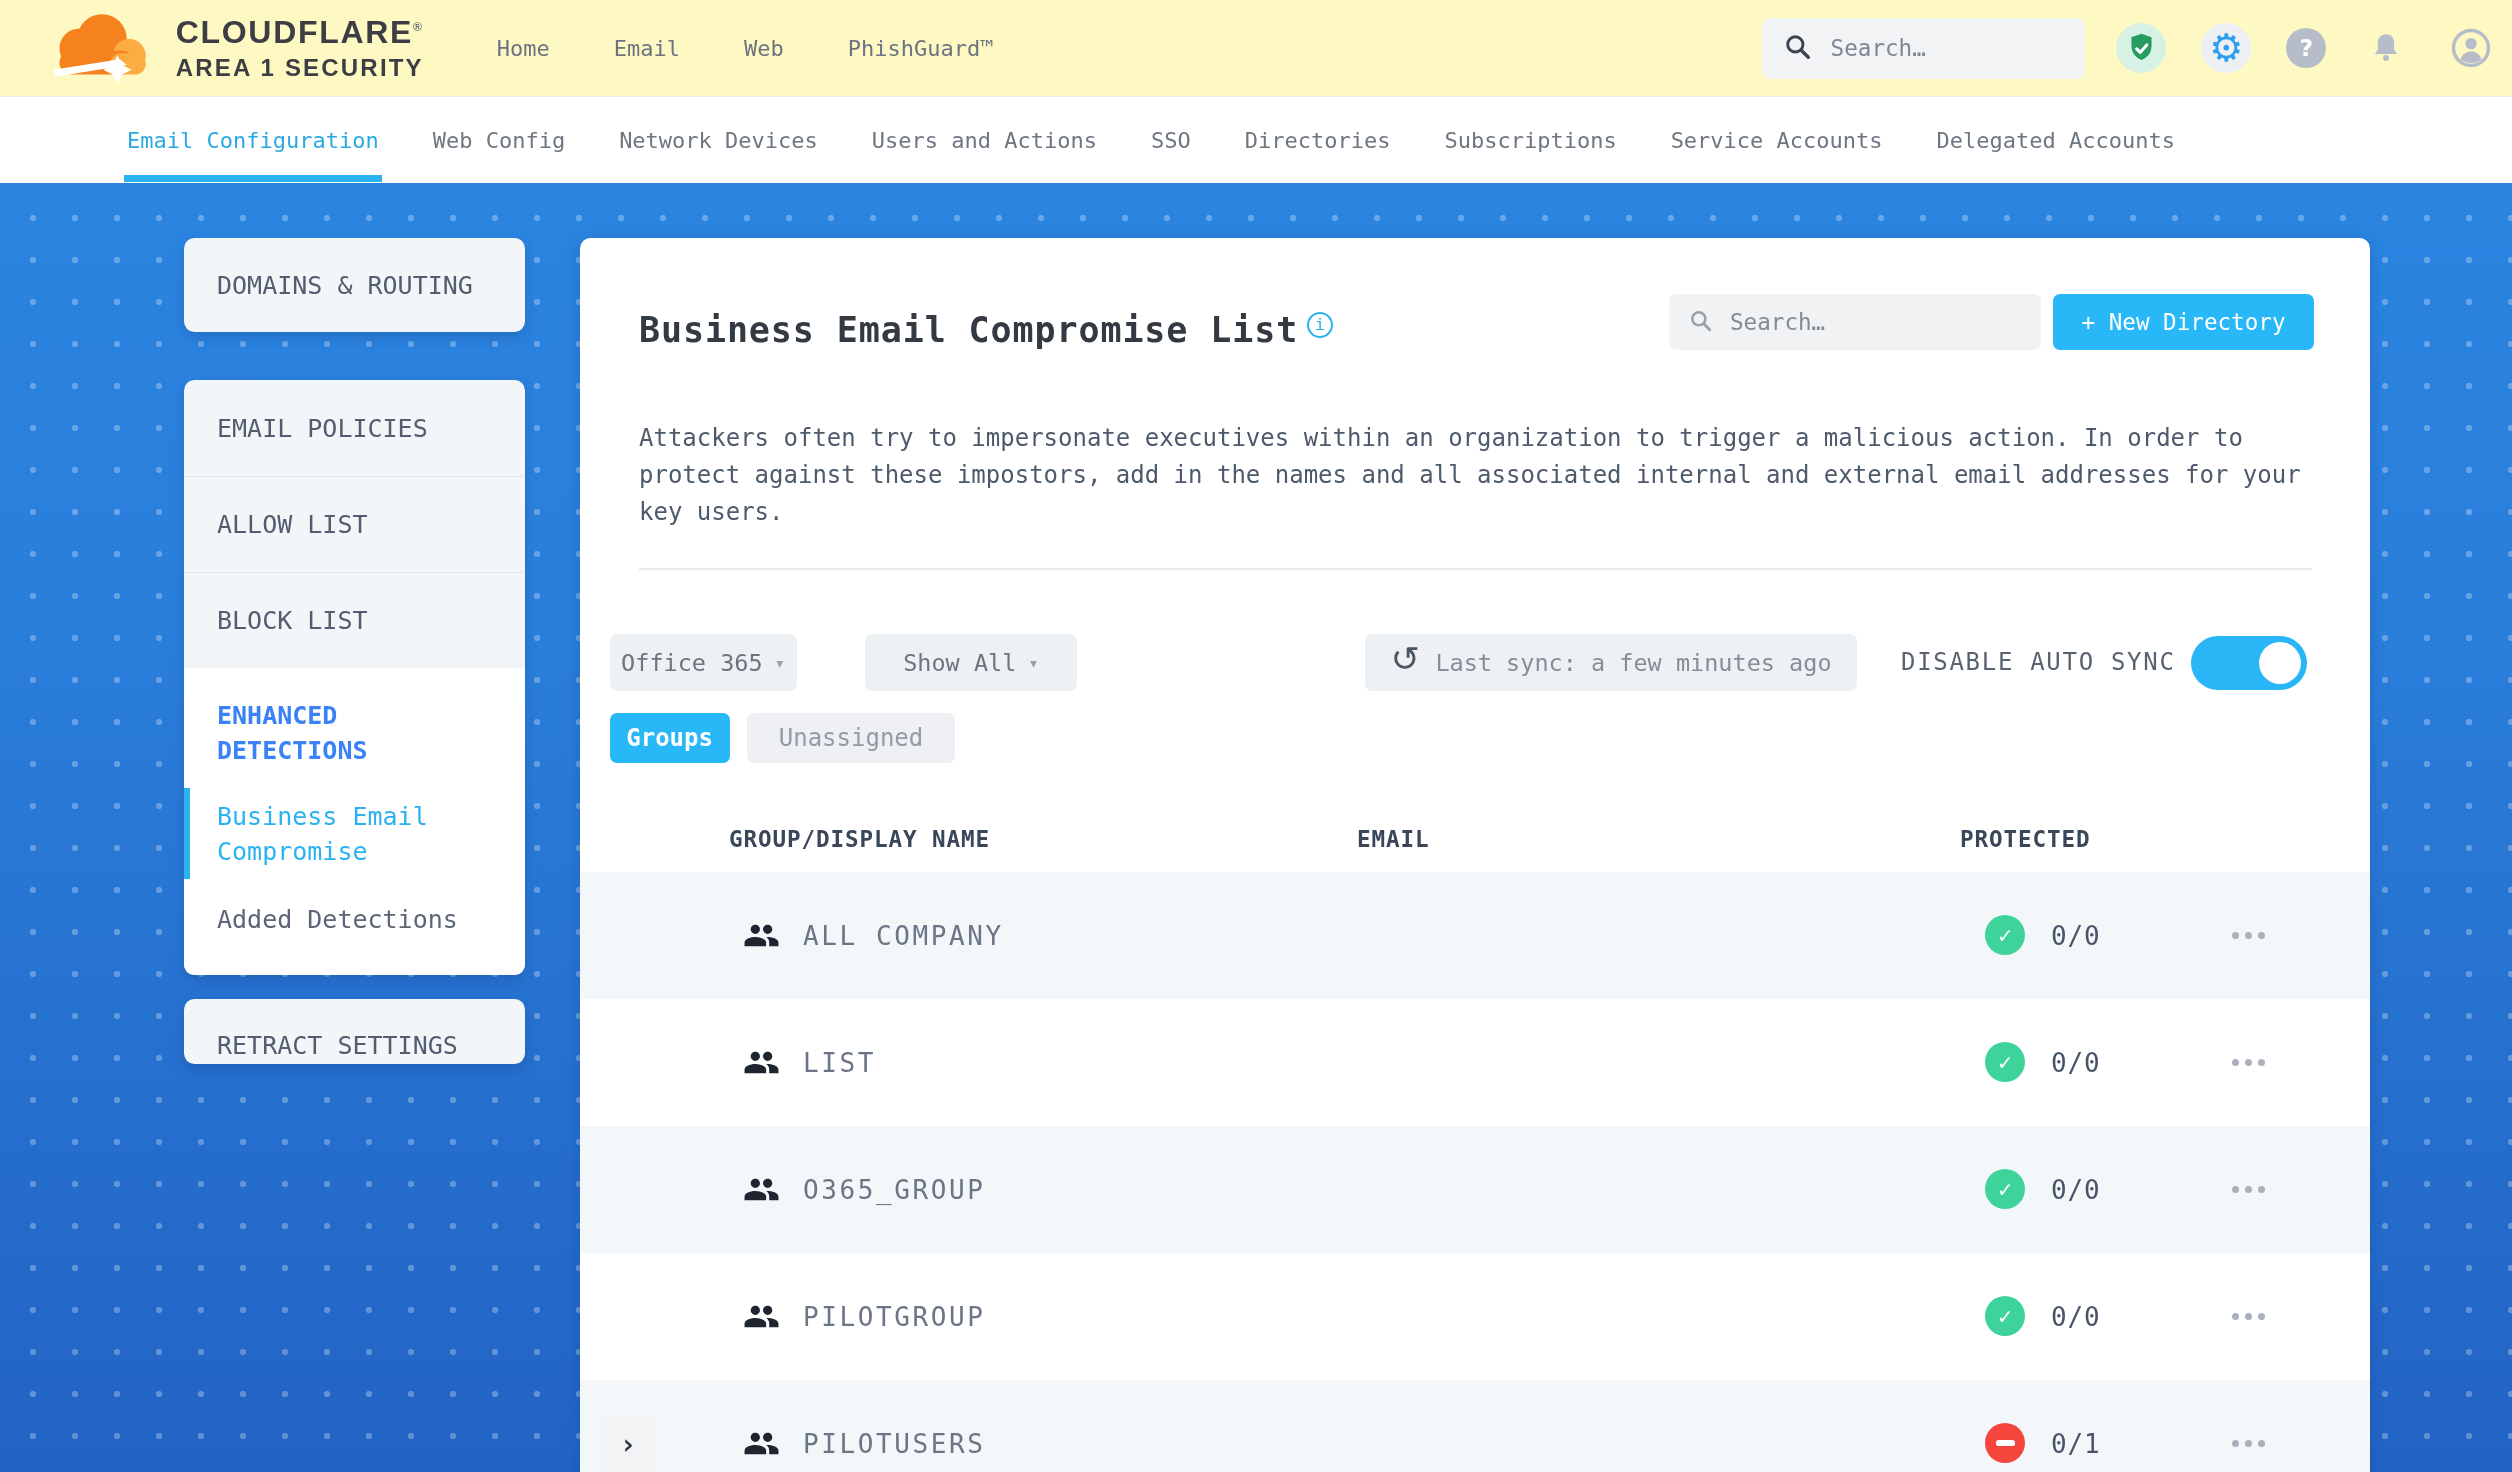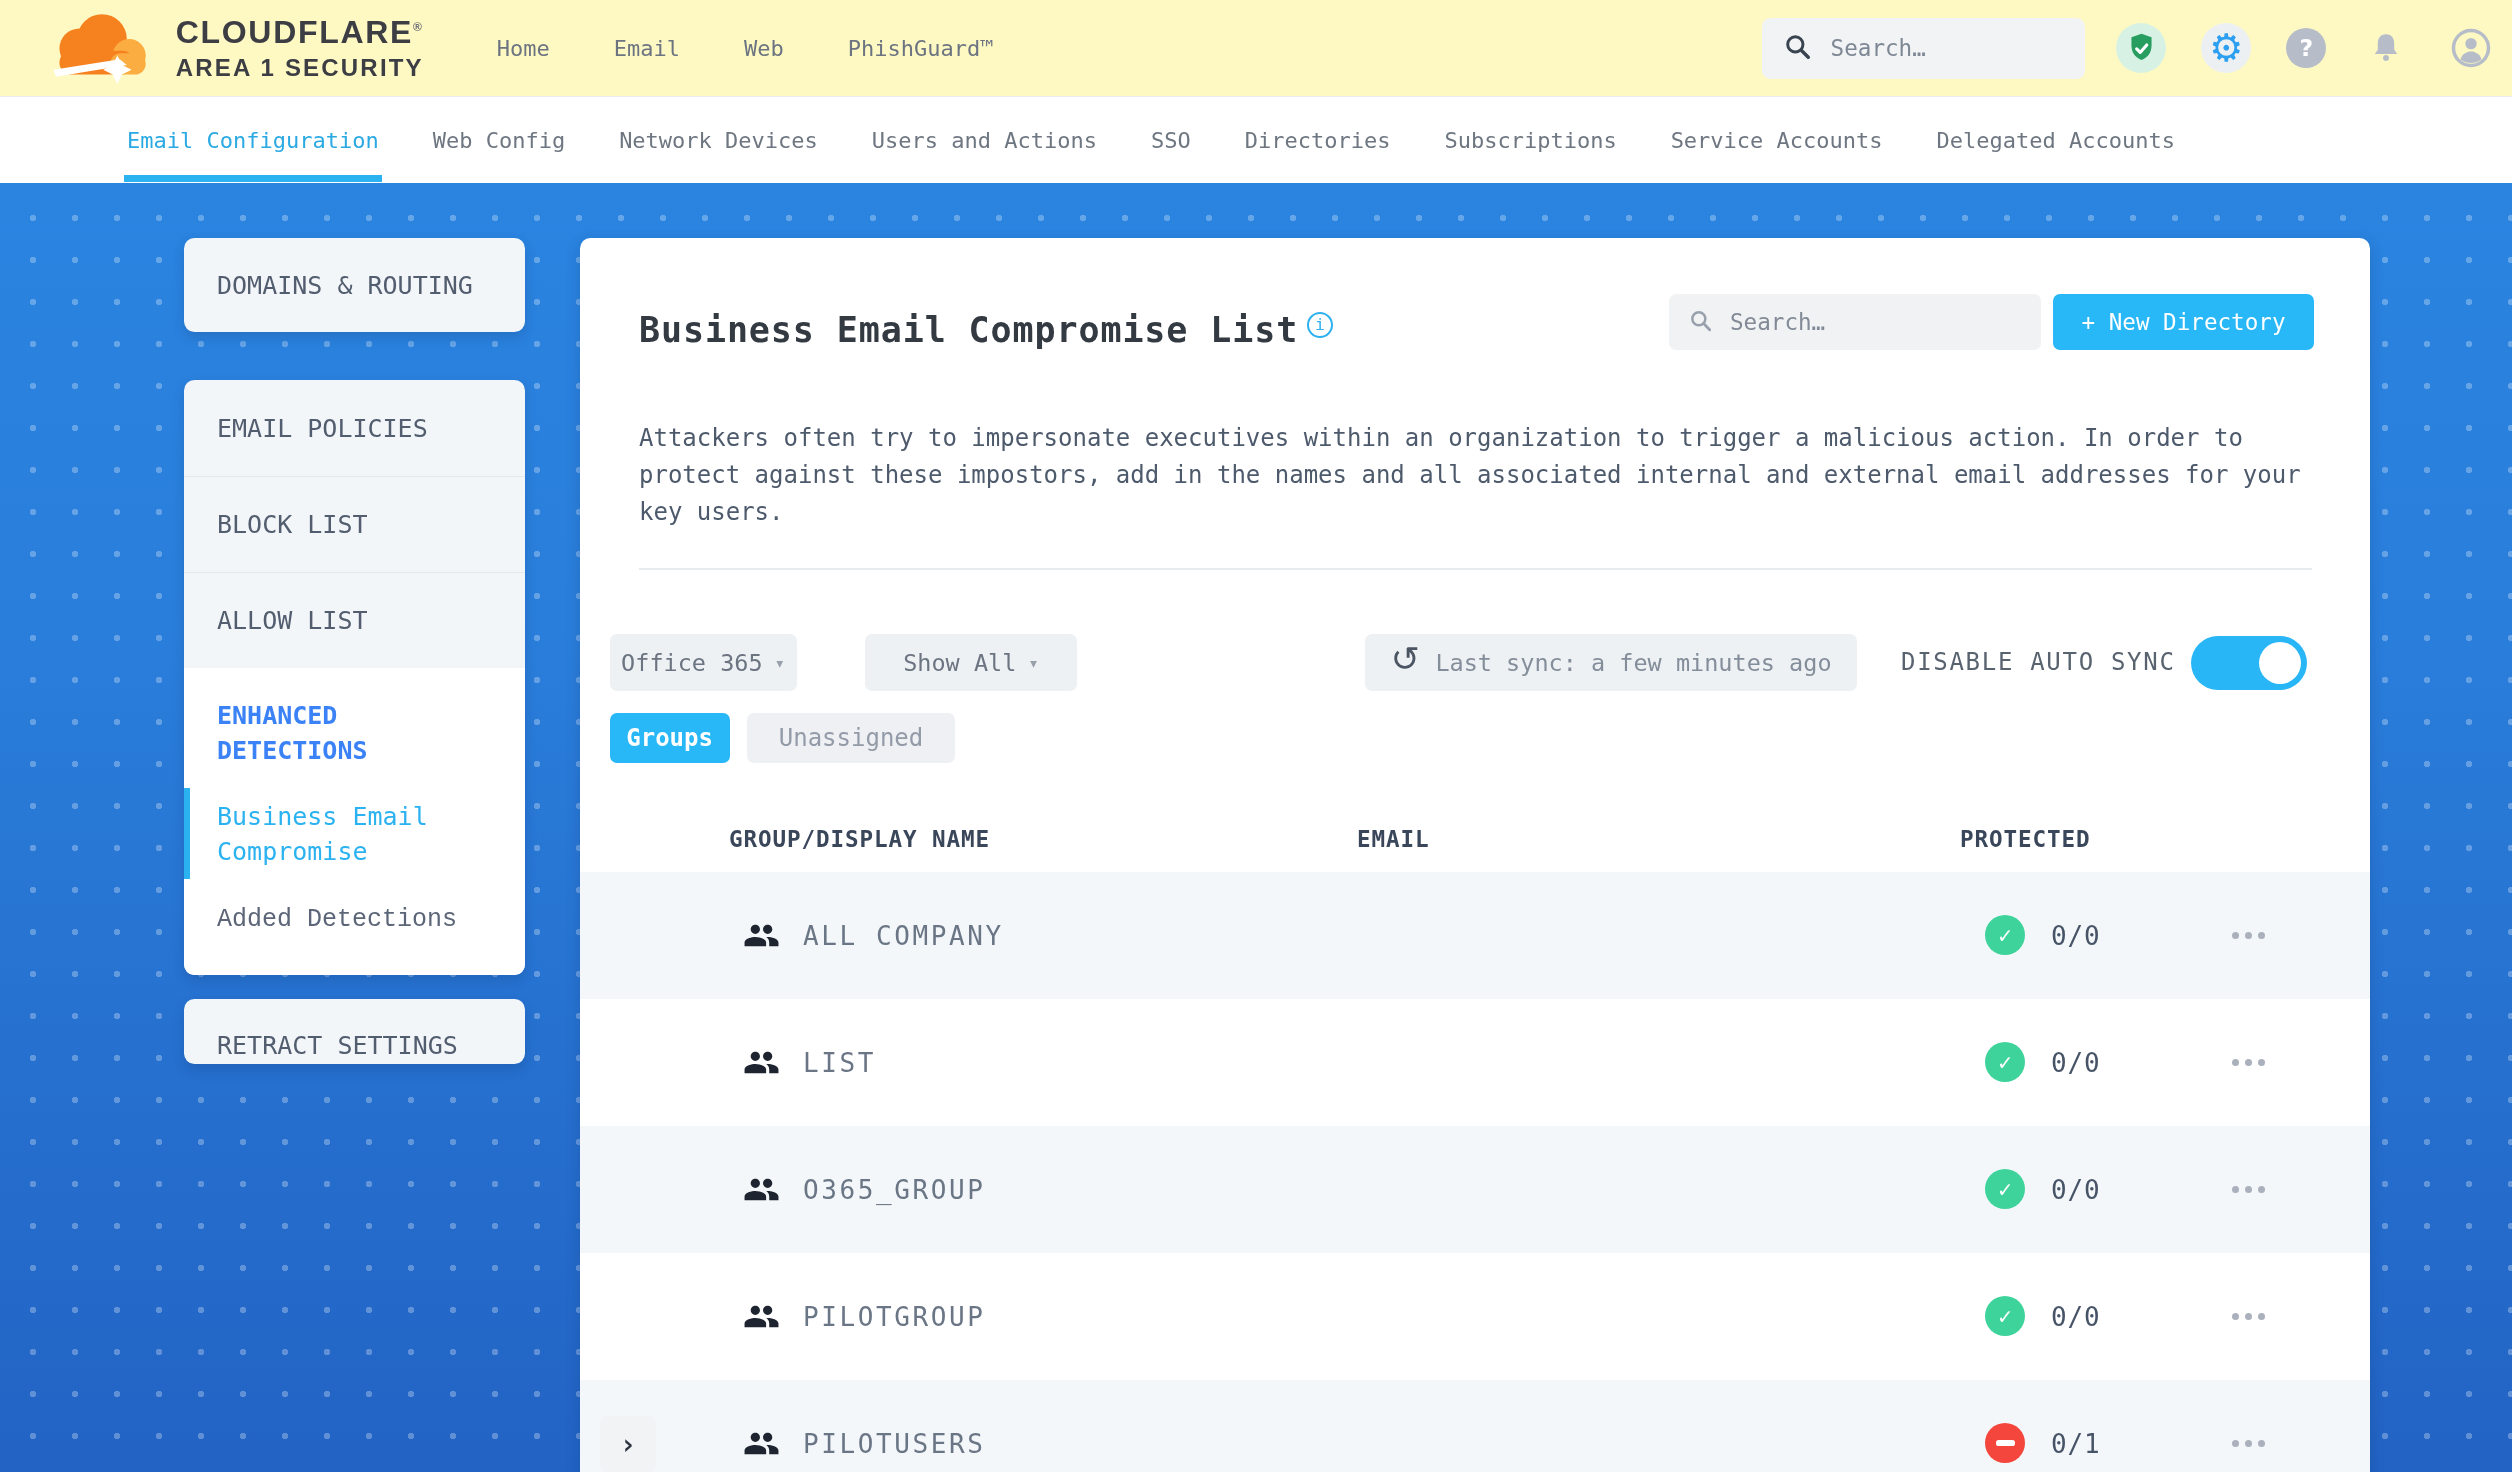--- a/index.html
+++ b/index.html
@@ -48,21 +48,21 @@
   .sitem{height:96px;display:flex;align-items:center;padding-left:33px;font-size:25px;color:#525d6f;}
   .scard .sitem + .sitem{border-top:1.7px solid #e3e8ee;}
   .card-domains{top:55px;height:94px;}
   .card-domains .sitem{height:94px;}
   .card-policies{top:197px;}
   .enhanced{background:#fff;padding:29.6px 0 38px 33px;}
   .enh-title{width:261px;font-size:25px;font-weight:bold;color:#3b82f6;line-height:35px;}
   .enh-sub{width:261px;font-size:25px;line-height:35px;margin-top:31px;position:relative;}
   .enh-sub.active{color:#2bb2f0;}
   .enh-sub.active::before{content:"";position:absolute;left:-33px;top:-10.4px;bottom:-10.4px;width:6px;background:#2bb2f0;}
-  .enh-sub.muted{color:#5c6678;margin-top:33px;font-family:Liberation Mono, monospace;}
+  .enh-sub.muted{color:#5c6678;margin-top:33px;}
   .card-retract{top:816px;height:65px;}
   .card-retract .sitem{height:92px;}
 
   
   .mcard{position:absolute;left:580px;top:55px;width:1790px;height:1304px;background:#fff;
          border-radius:10.4px;box-shadow:0 5.2px 14px rgba(16,54,116,0.25);}
   .m-title{position:absolute;left:59px;top:49px;font-size:35px;font-weight:bold;letter-spacing:0.9px;color:#333a42;}
   .info-badge{display:inline-block;width:26px;height:26px;border:2.6px solid #2fb1f0;border-radius:50%;
               color:#2fb1f0;font-size:16.5px;font-weight:normal;text-align:center;line-height:22.6px;
               vertical-align:super;margin-left:8.7px;letter-spacing:0;}
@@ -196,22 +196,22 @@
   </div>
 
   <div class="content">
 
     <div class="scard card-domains">
       <div class="sitem">DOMAINS &amp; ROUTING</div>
     </div>
 
     <div class="scard card-policies">
       <div class="sitem">EMAIL POLICIES</div>
+      <div class="sitem">ALLOW LIST</div>
       <div class="sitem">BLOCK LIST</div>
-      <div class="sitem">ALLOW LIST</div>
       <div class="enhanced">
         <div class="enh-title">ENHANCED DETECTIONS</div>
         <div class="enh-sub active">Business Email Compromise</div>
         <div class="enh-sub muted">Added Detections</div>
       </div>
     </div>
 
     <div class="scard card-retract">
       <div class="sitem">RETRACT SETTINGS</div>
     </div>

